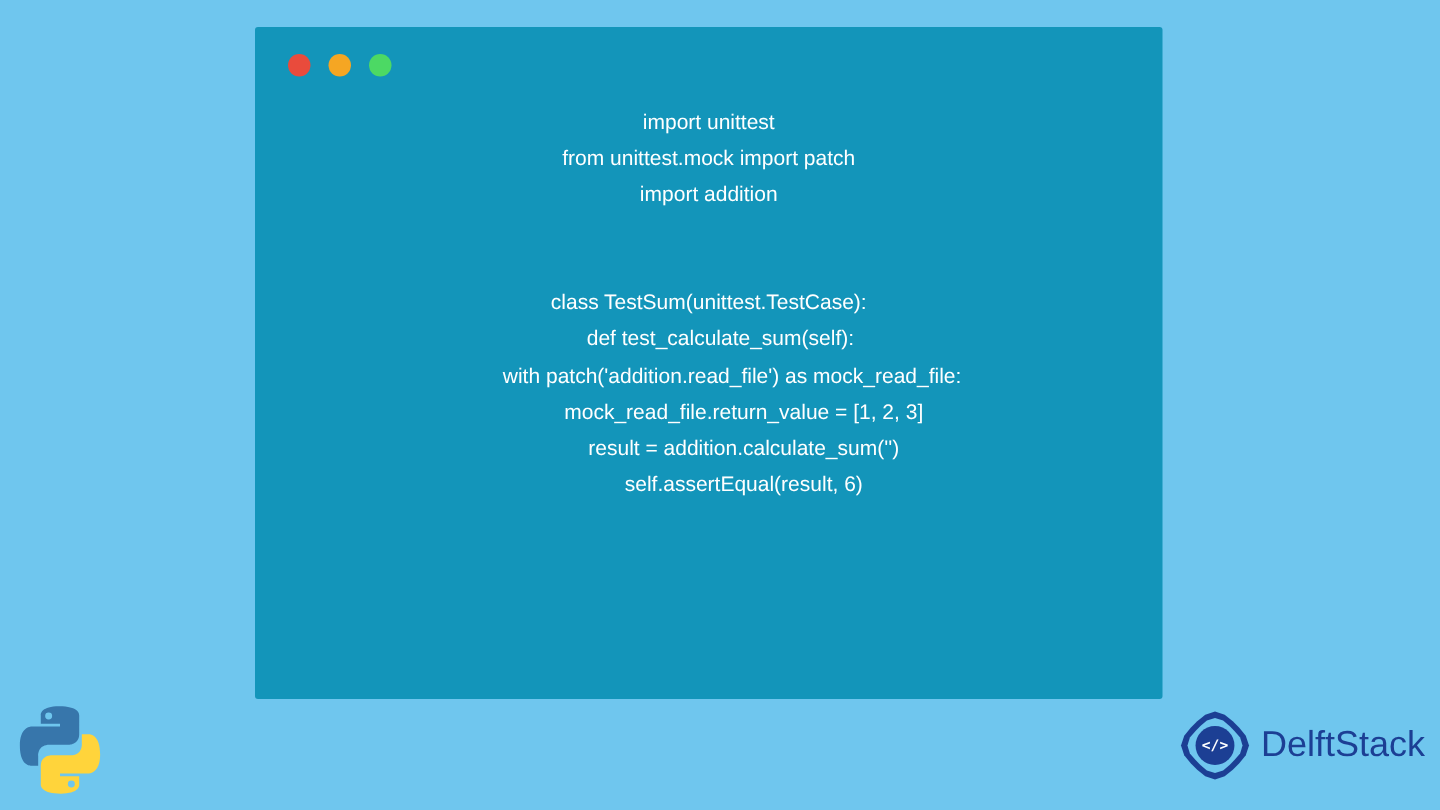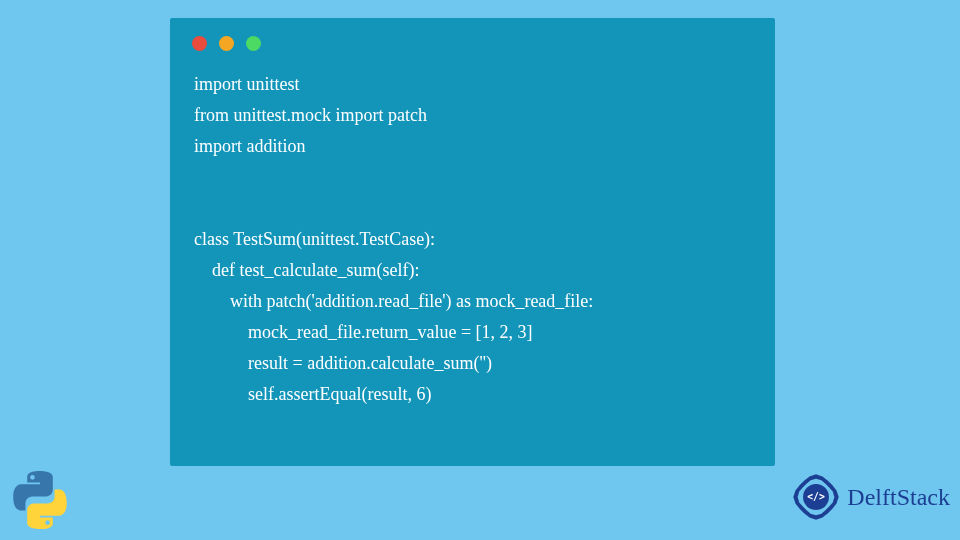--- a/index.html
+++ b/index.html
@@ -30,46 +30,47 @@
   .light {
     width: 15px;
     height: 15px;
     border-radius: 50%;
   }
   .red { background: #e94b3c; }
   .yellow { background: #f5a623; }
   .green { background: #4cd964; }
   .code {
     color: #ffffff;
-    font-size: 18px;
+    font-size: 14px;
     line-height: 1.72;
     font-weight: 400;
     white-space: pre;
-    font-family: Liberation Serif, serif;
+    font-family: Liberation Sans, sans-serif;
+    text-align: center;
   }
   .python-logo {
     position: absolute;
     left: 8px;
     bottom: 8px;
     width: 64px;
     height: 64px;
   }
   .delft-brand {
     position: absolute;
     right: 10px;
     bottom: 16px;
     display: flex;
     align-items: center;
     gap: 4px;
   }
   .delft-text {
     color: #1c3f94;
     font-size: 24px;
     font-weight: 400;
-    font-family: Liberation Serif, serif;
+    font-family: Liberation Sans, sans-serif;
   }
   .delft-icon {
     width: 54px;
     height: 54px;
   }
 </style>
 </head>
 <body>
 
 <div class="code-window">

